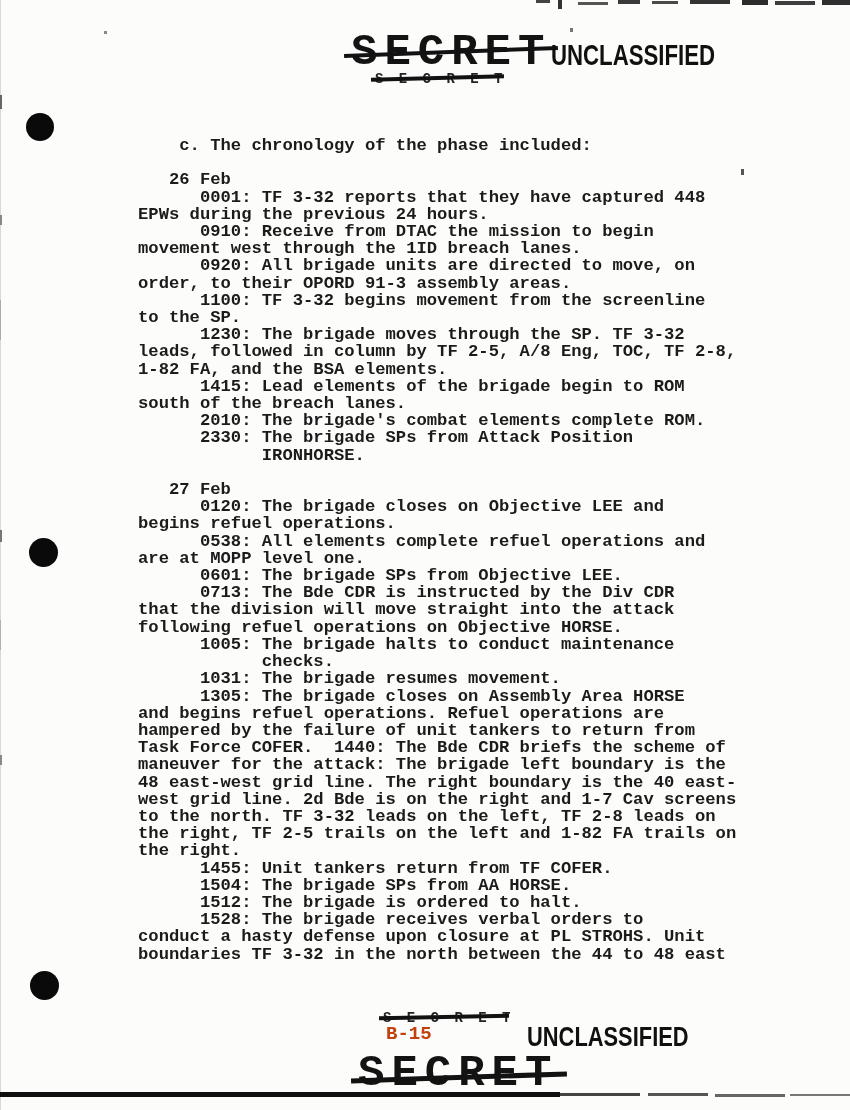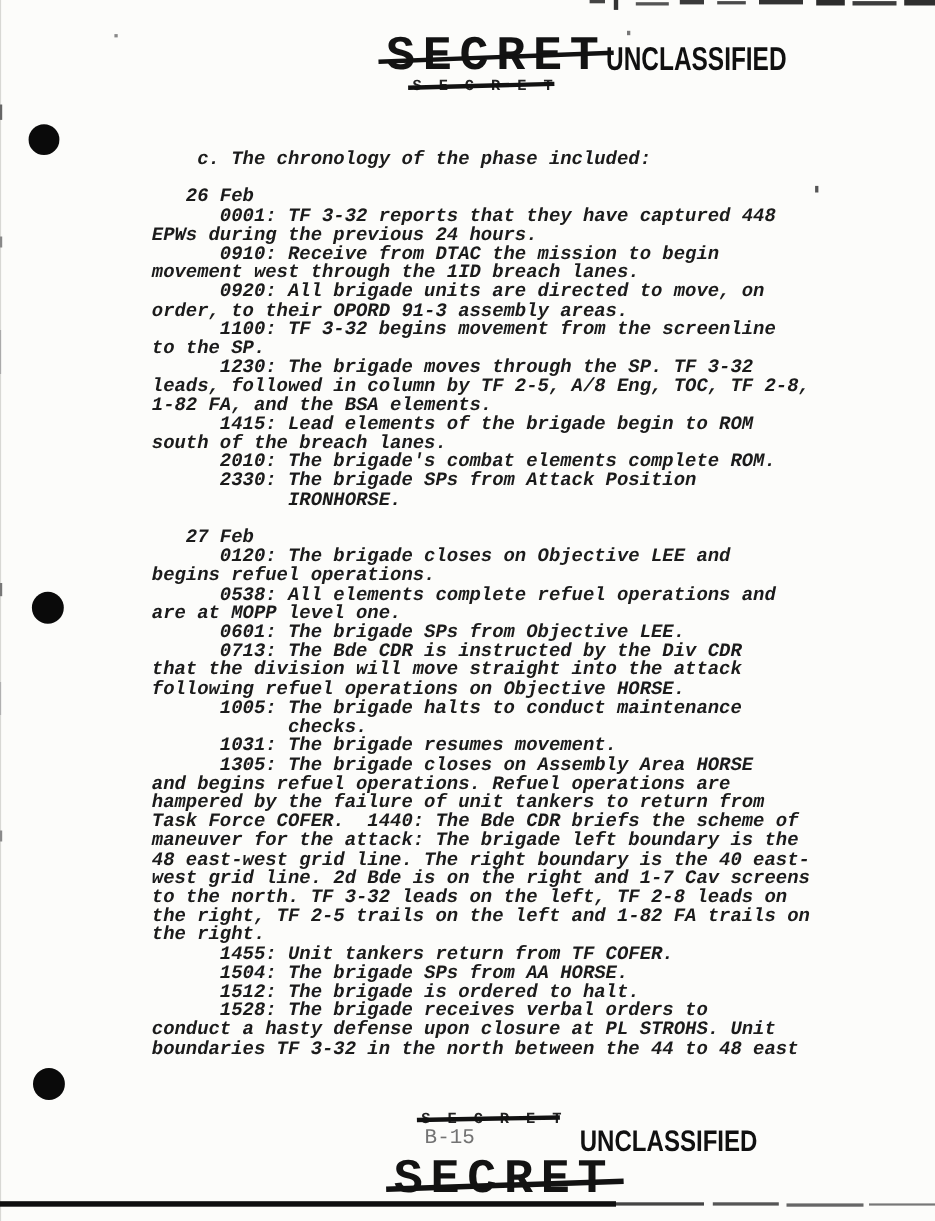--- a/index.html
+++ b/index.html
@@ -22,21 +22,20 @@
     left: 138px;
     top: 137px;
     margin: 0;
     font-family: "Liberation Mono", monospace;
     font-size: 17.2px;
     line-height: 17.2px;
     font-weight: 700;
     color: #1b1b1b;
     white-space: pre;
     letter-spacing: 0;
-    font-style: italic;
   }
   
   .stamp-large {
     position: absolute;
     font-family: "Liberation Mono", monospace;
     font-weight: 700;
     font-size: 44px;
     line-height: 1;
     letter-spacing: 7px;
     color: #131313;
@@ -62,24 +61,24 @@
   .overstamp.footer { left: 527px; top: 1024px; font-size: 27px; transform: scaleX(0.81); }
   .strike {
     position: absolute;
     background: #121212;
   }
   .page-number {
     position: absolute;
     left: 386px;
     top: 1025px;
     font-family: "Liberation Mono", monospace;
-    font-weight: 400;
+    font-weight: 700;
     font-size: 19px;
     line-height: 1;
-    color: #737373;
+    color: #c2410c;
   }
   .hole-punch {
     position: absolute;
     background: #0a0a0a;
     border-radius: 50%;
   }
   .artifact { position: absolute; }
 </style>
 </head>
 <body>

